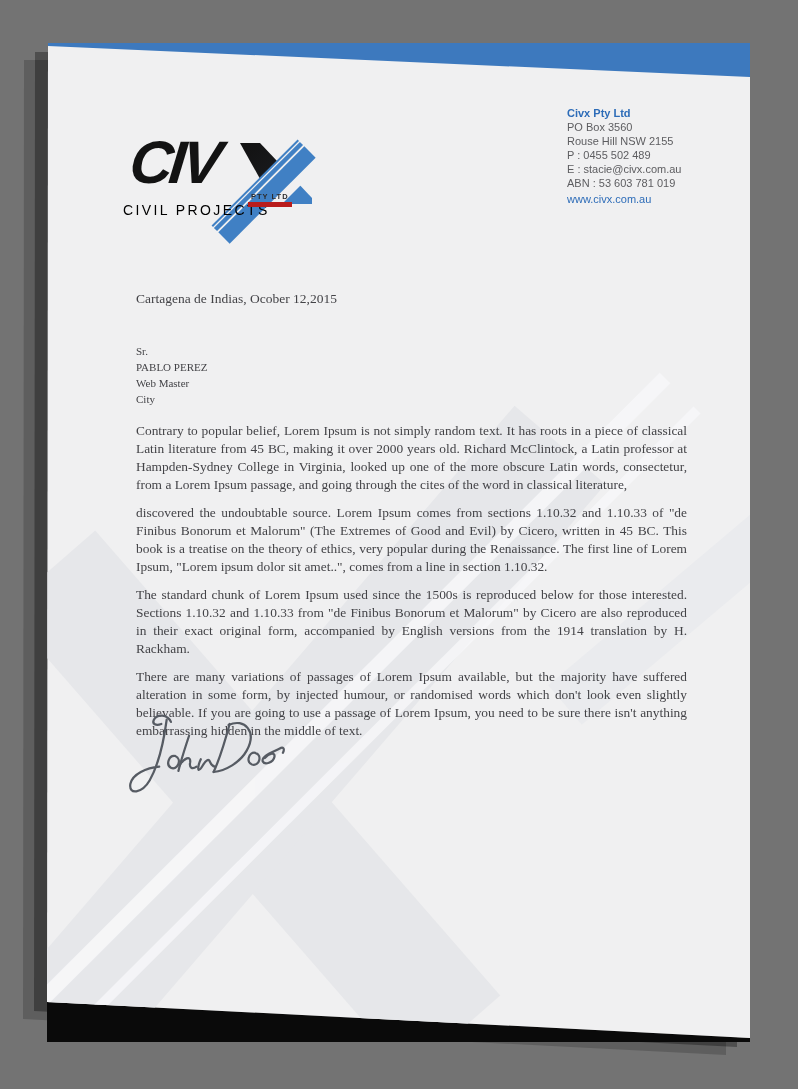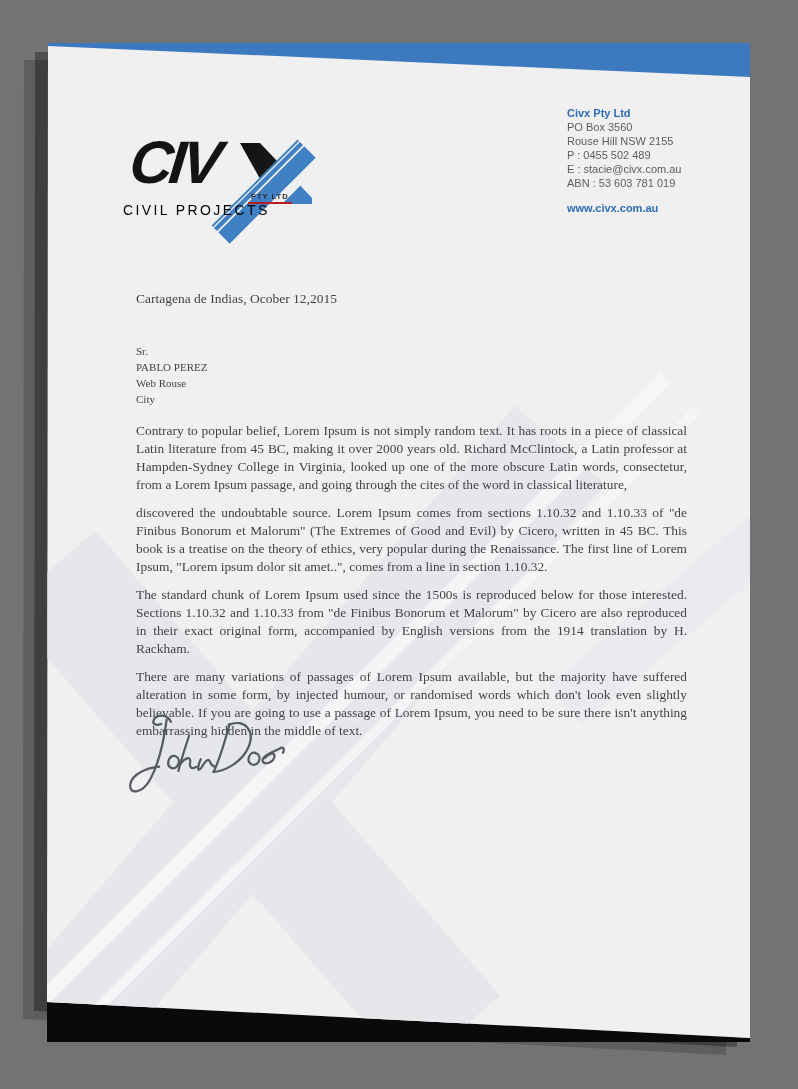--- a/index.html
+++ b/index.html
@@ -48,30 +48,30 @@
     letter-spacing:-4px;color:#131313;transform:skewX(-6deg);
   }
   .logo-x{position:absolute;left:92px;top:10px;overflow:visible;}
   .logo-tagline{
     position:absolute;left:1px;top:72px;
     font-size:14px;letter-spacing:2.4px;color:#000000;white-space:nowrap;
   }
   .logo-suffix{
     position:absolute;left:126px;top:62px;
     font-size:7.5px;font-weight:bold;letter-spacing:1px;color:#2b2b2e;
-    border-bottom:2px solid #b91c1c;padding:0 3px 1px 3px;white-space:nowrap;
+    border-bottom:5px solid #b91c1c;padding:0 3px 1px 3px;white-space:nowrap;
   }
 
   
   .contact{
     position:absolute;left:567px;top:107px;
     font-size:11px;line-height:13.9px;color:#5d5d60;
   }
   .contact .company{color:#2d6cb8;font-weight:bold;}
-  .contact .website{color:#2d6cb8;font-weight:bold;margin-top:12px;}
+  .contact .website{color:#2d6cb8;font-weight:normal;margin-top:3px;}
 
   
   .serif{font-family:"Liberation Serif", serif;color:#434347;margin-left:13px;}
   .dateline{position:absolute;left:123px;top:291px;font-size:13.5px;}
   .recipient{position:absolute;left:123px;top:344px;font-size:11px;line-height:15.9px;}
   .body-text{
     position:absolute;left:123px;top:422px;width:551px;
     font-size:13.4px;line-height:18px;text-align:justify;
   }
   .body-text p{margin:0 0 10px 0;}
@@ -129,21 +129,21 @@
     <div>E : stacie@civx.com.au</div>
     <div>ABN : 53 603 781 019</div>
     <div class="website">www.civx.com.au</div>
   </div>
 
   <div class="dateline serif">Cartagena de Indias, Ocober 12,2015</div>
 
   <div class="recipient serif">
     <div>Sr.</div>
     <div>PABLO PEREZ</div>
-    <div>Web Rouse</div>
+    <div>Web Master</div>
     <div>City</div>
   </div>
 
   <div class="body-text serif">
     <p>Contrary to popular belief, Lorem Ipsum is not simply random text. It has roots in a piece of classical Latin literature from 45 BC, making it over 2000 years old. Richard McClintock, a Latin professor at Hampden-Sydney College in Virginia, looked up one of the more obscure Latin words, consectetur, from a Lorem Ipsum passage, and going through the cites of the word in classical literature,</p>
     <p>discovered the undoubtable source. Lorem Ipsum comes from sections 1.10.32 and 1.10.33 of "de Finibus Bonorum et Malorum" (The Extremes of Good and Evil) by Cicero, written in 45 BC. This book is a treatise on the theory of ethics, very popular during the Renaissance. The first line of Lorem Ipsum, "Lorem ipsum dolor sit amet..", comes from a line in section 1.10.32.</p>
     <p>The standard chunk of Lorem Ipsum used since the 1500s is reproduced below for those interested. Sections 1.10.32 and 1.10.33 from "de Finibus Bonorum et Malorum" by Cicero are also reproduced in their exact original form, accompanied by English versions from the 1914 translation by H. Rackham.</p>
     <p>There are many variations of passages of Lorem Ipsum available, but the majority have suffered alteration in some form, by injected humour, or randomised words which don't look even slightly believable. If you are going to use a passage of Lorem Ipsum, you need to be sure there isn't anything embarrassing hidden in the middle of text.</p>
   </div>
 

